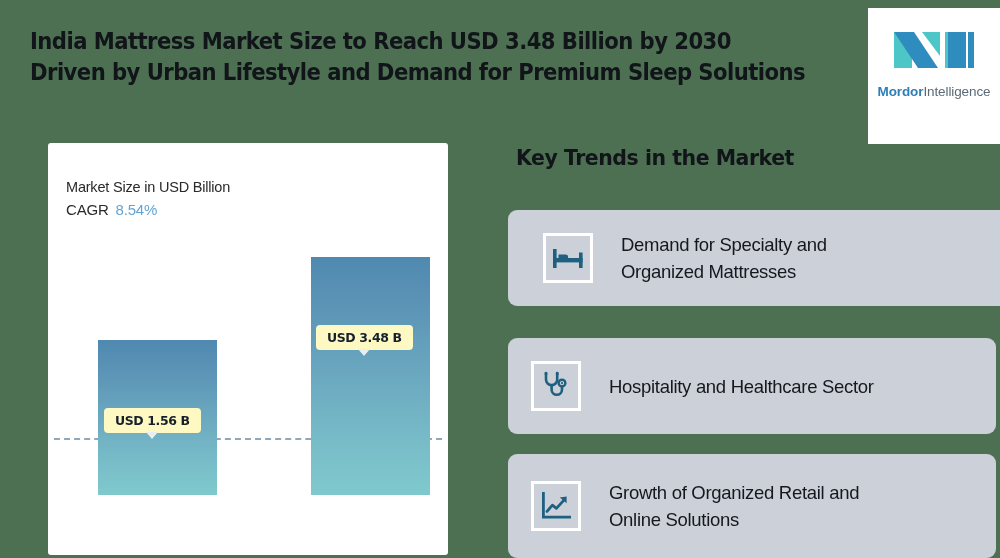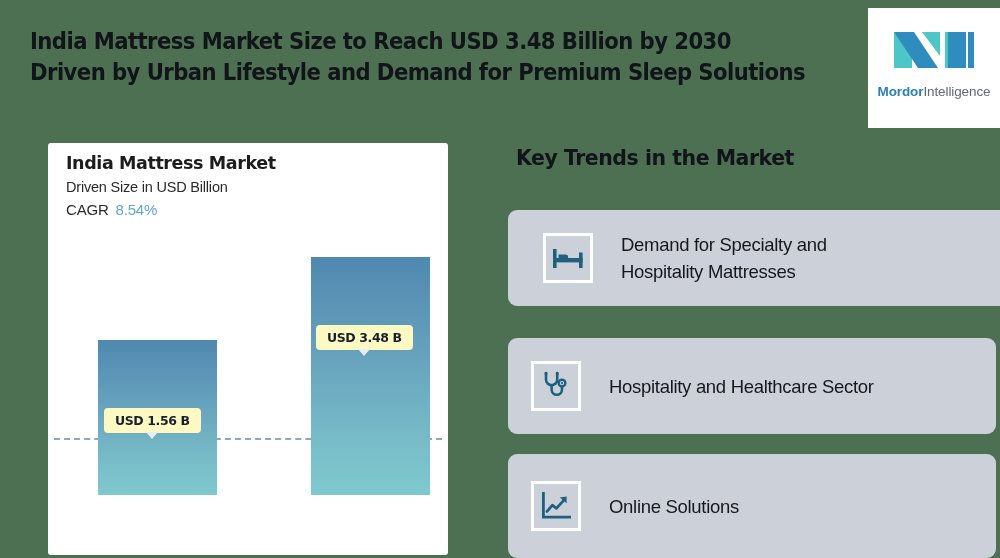--- a/index.html
+++ b/index.html
@@ -37,21 +37,21 @@
     transform-origin: left top;
   }
   #headline .ln { display:block; white-space: nowrap; }
 
   
   #logo-card {
     position: absolute;
     left: 852px;
     top: 8px;
     width: 132px;
-    height: 120px;
+    height: 136px;
     background: #ffffff;
   }
   #logo-mark {
     position: absolute;
     left: 50%;
     top: 14px;
     transform: translateX(-50%);
     width: 84px;
     height: 56px;
   }
@@ -218,22 +218,21 @@
       <polygon points="76,10 82,10 82,46 76,46" fill="#2f8cbe"></polygon>
     </svg>
     <div id="logo-word">
       <span class="b">Mordor</span><span class="l">Intelligence</span>
     </div>
   </div>
 </div>
 
 <div id="chart-card">
 
-  <div id="chart-title">India Mattress Market</div>
-  <div id="chart-subtitle">Driven Size in USD Billion</div>
+  <div id="chart-subtitle">Market Size in USD Billion</div>
   <div id="cagr-row">
     <span>CAGR</span><span id="cagr-value">8.54%</span>
   </div>
 
   <div id="plot">
     <div class="dashline"></div>
 
     <div class="bar" id="bar-2025"></div>
     <div class="bar" id="bar-2030"></div>
 
@@ -249,21 +248,21 @@
   <div class="trend-iconbox">
     <svg width="32" height="24" viewBox="0 0 32 24">
       <rect x="1" y="3" width="3.6" height="19" fill="#1f6080"></rect>
       <rect x="27" y="6.5" width="3.6" height="15.5" fill="#1f6080"></rect>
       <rect x="1" y="12" width="29.6" height="4.4" fill="#1f6080"></rect>
       <path d="M6.5 8.5 h7.2 a2.4 2.4 0 0 1 2.4 2.4 v1.1 h-9.6 z" fill="#1f6080"></path>
     </svg>
   </div>
   <div class="trend-text">
     <div>Demand for Specialty and</div>
-    <div>Hospitality Mattresses</div>
+    <div>Organized Mattresses</div>
   </div>
 </div>
 
 <div class="trend-card" id="trend-card-1">
   <div class="trend-iconbox">
     <svg width="30" height="30" viewBox="0 0 30 30">
       <path d="M5 2 v6.5 a5.6 5.6 0 0 0 11.2 0 V2" fill="none" stroke="#1f6080" stroke-width="2.6" stroke-linecap="round"></path>
       <path d="M10.6 14.2 v4.4 a5.2 5.2 0 0 0 10.4 0 v-3.2" fill="none" stroke="#1f6080" stroke-width="2.6" stroke-linecap="round"></path>
       <circle cx="21" cy="12.1" r="3.4" fill="none" stroke="#1f6080" stroke-width="2.4"></circle>
       <circle cx="21" cy="12.1" r="1.1" fill="#1f6080"></circle>
@@ -278,15 +277,16 @@
 
 <div class="trend-card" id="trend-card-2">
   <div class="trend-iconbox">
     <svg width="30" height="28" viewBox="0 0 30 28">
       <path d="M2.4 1 V25.2 H29" fill="none" stroke="#1f6080" stroke-width="2.8" stroke-linecap="square"></path>
       <path d="M6 19.4 L11.4 13.2 L15.4 16.4 L23.4 7.6" fill="none" stroke="#1f6080" stroke-width="2.8" stroke-linejoin="round" stroke-linecap="round"></path>
       <polygon points="25.6,4.6 25.6,11.2 18.8,5.6" fill="#1f6080"></polygon>
     </svg>
   </div>
   <div class="trend-text">
+    <div>Growth of Organized Retail and</div>
     <div>Online Solutions</div>
   </div>
 </div>
 
 </body></html>

